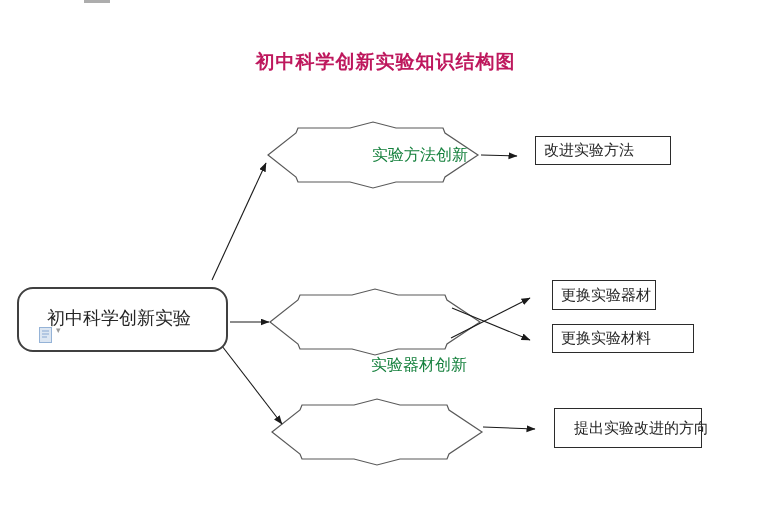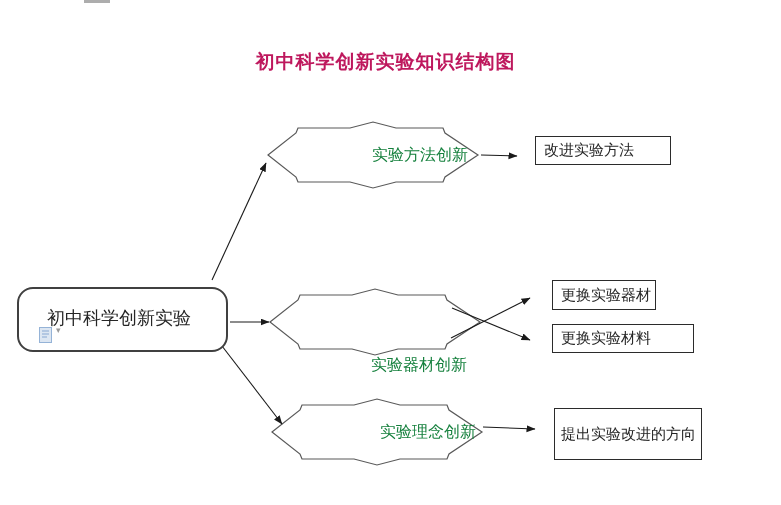--- a/index.html
+++ b/index.html
@@ -27,21 +27,21 @@
   .lbl-1{left:258px;top:145px;}
   .lbl-2{left:257px;top:312px;margin-top:43px;}
   .lbl-3{left:266px;top:422px;}
   .rect-node{
     position:absolute;border:1px solid #2b2b2b;box-sizing:border-box;background:#fff;
     font-size:15px;display:flex;align-items:center;white-space:nowrap;margin-left:14px;
   }
   .r1{left:521px;top:136px;width:136px;height:29px;padding-left:8px;}
   .r2{left:538px;top:280px;width:104px;height:30px;padding-left:8px;}
   .r3{left:538px;top:324px;width:142px;height:29px;padding-left:8px;}
-  .r4{left:540px;top:408px;width:148px;height:52px;padding-left:6px;}
+  .r4{left:540px;top:408px;width:148px;height:40px;padding-left:19px;}
 </style>
 </head>
 <body>
 
 <div class="canvas">
 
   <div class="top-bar"></div>
 
   <div class="title">初中科学创新实验知识结构图</div>
 
@@ -77,21 +77,20 @@
         <line x1="4" y1="5" x2="11" y2="5" stroke="#95b3d7" stroke-width="1.2"></line>
         <line x1="4" y1="8" x2="11" y2="8" stroke="#95b3d7" stroke-width="1.2"></line>
         <line x1="4" y1="11" x2="9" y2="11" stroke="#95b3d7" stroke-width="1.2"></line>
       </svg>
       <span class="dd">▾</span>
     </div>
   </div>
 
   <div class="star-label lbl-1">实验方法创新</div>
   <div class="star-label lbl-2">实验器材创新</div>
-  <div class="star-label lbl-3">实验理念创新</div>
 
   <div class="rect-node r1">
     <span>改进实验方法</span>
   </div>
   <div class="rect-node r2">
     <span>更换实验器材</span>
   </div>
   <div class="rect-node r3">
     <span>更换实验材料</span>
   </div>

